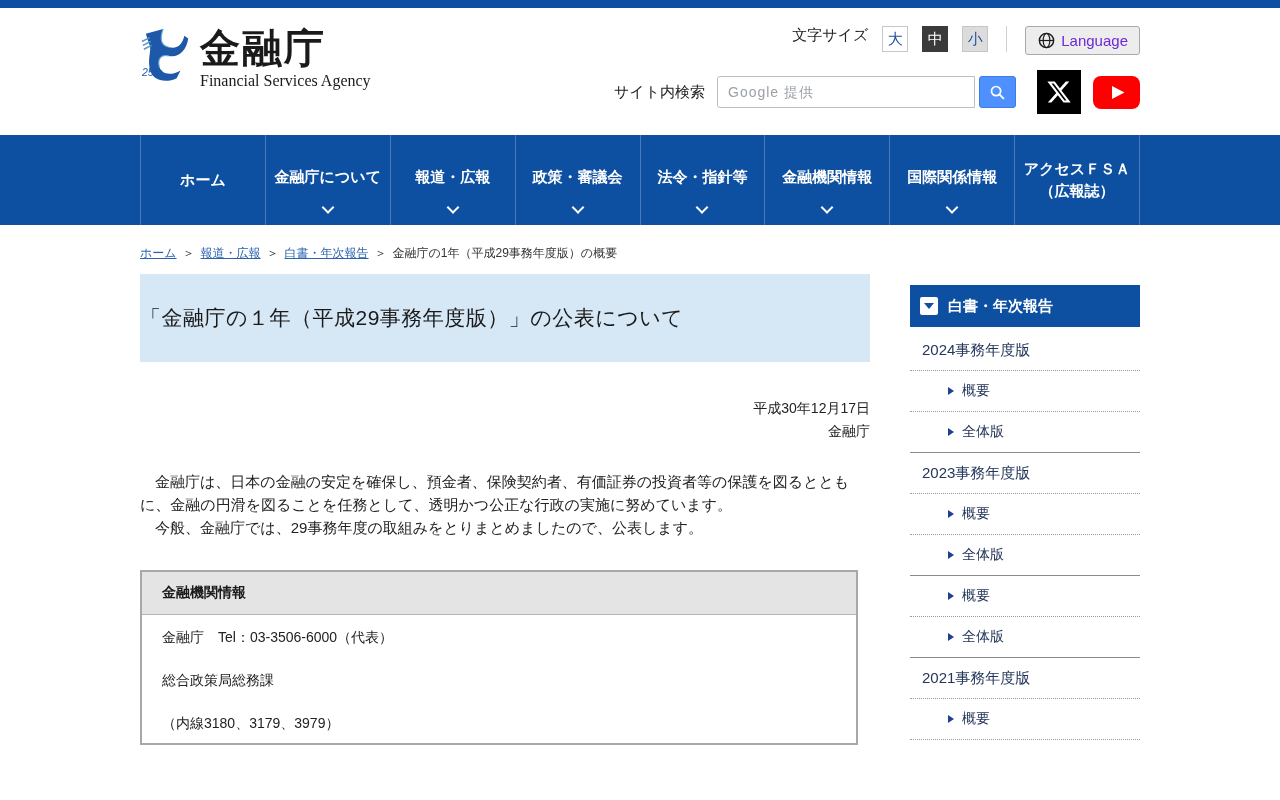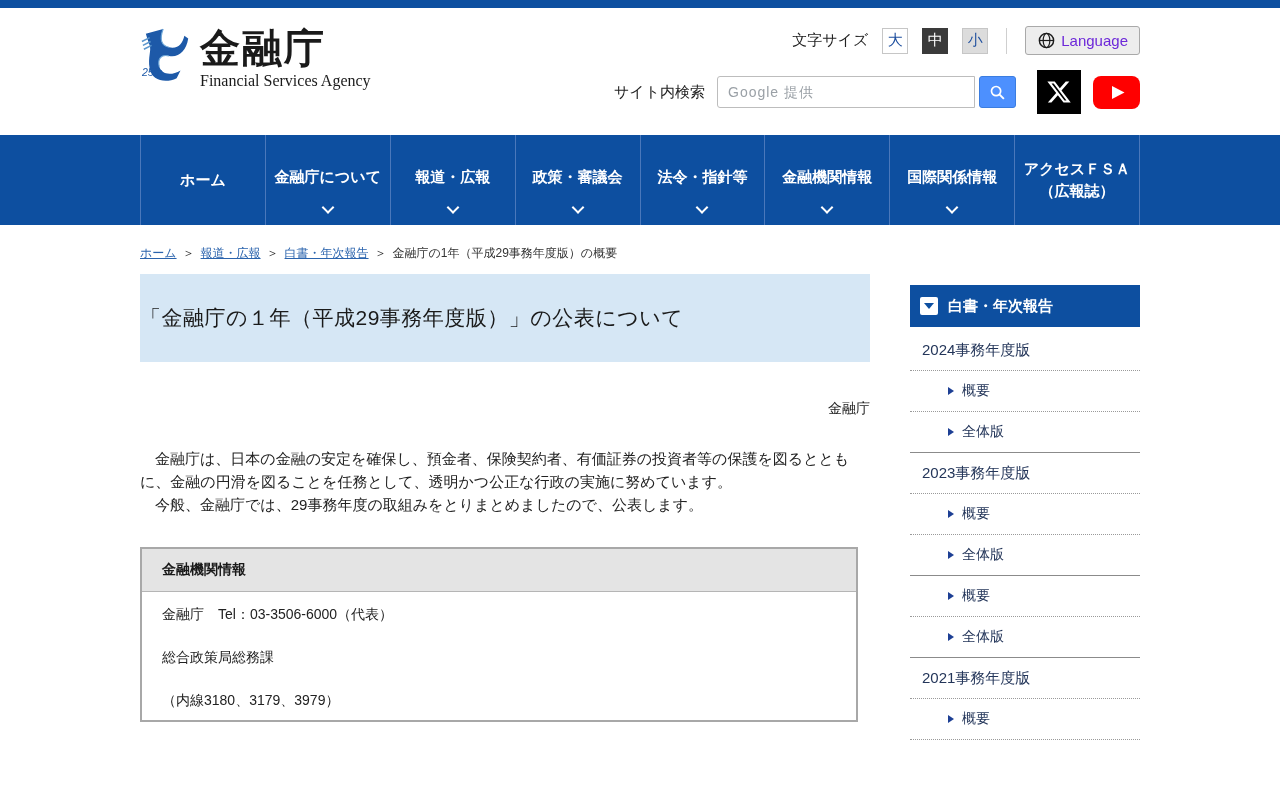--- a/index.html
+++ b/index.html
@@ -10,21 +10,21 @@
   .top-strip { height:8px; background:#0d4fa0; }
 
   
   .site-header { position:relative; height:127px; background:#fff; }
   .logo-wrap { position:absolute; left:140px; top:18px; display:flex; align-items:flex-start; gap:6px; }
   .logo-mark { width:54px; height:58px; }
   .logo-texts { display:flex; flex-direction:column; }
   .logo-title { font-size:40px; font-weight:bold; color:#1a1a1a; line-height:44px; letter-spacing:2px; }
   .logo-sub { font-family:"Liberation Serif","DejaVu Serif",serif; font-size:16px; color:#1a1a1a; margin-top:2px; }
 
-  .header-utils { position:absolute; right:140px; top:18px; display:flex; align-items:center; gap:14px; }
+  .header-utils { position:absolute; right:140px; top:18px; display:flex; align-items:flex-start; gap:14px; }
   .fontsize-label { font-size:15px; color:#222; }
   .fs-btn { width:26px; height:26px; display:inline-flex; align-items:center; justify-content:center;
     font-size:15px; cursor:pointer; border:1px solid #c6c6c6; }
   .fs-large { background:#fff; color:#1d4e9e; }
   .fs-medium { background:#3a3a3a; color:#fff; border-color:#3a3a3a; }
   .fs-small { background:#dcdcdc; color:#1d4e9e; }
   .util-divider { width:1px; height:26px; background:#cfcfcf; margin:0 4px; }
   .lang-btn { display:inline-flex; align-items:center; gap:5px; background:#ededed; border:1px solid #a9a9a9;
     border-radius:3px; padding:4px 11px; font-size:15px; color:#6d28d9; cursor:pointer; }
 
@@ -195,20 +195,21 @@
   </div>
 
   <div class="content-row">
     <div class="main-col">
 
       <div class="title-box">
         <h1>「金融庁の１年（平成29事務年度版）」の公表について</h1>
       </div>
 
       <div class="date-block">
+        <div>平成30年12月17日</div>
         <div>金融庁</div>
       </div>
 
       <div class="body-text">
         <p>　金融庁は、日本の金融の安定を確保し、預金者、保険契約者、有価証券の投資者等の保護を図るとともに、金融の円滑を図ることを任務として、透明かつ公正な行政の実施に努めています。</p>
         <p>　今般、金融庁では、29事務年度の取組みをとりまとめましたので、公表します。</p>
       </div>
 
       <div class="contact-box">
         <div class="contact-head">金融機関情報</div>

